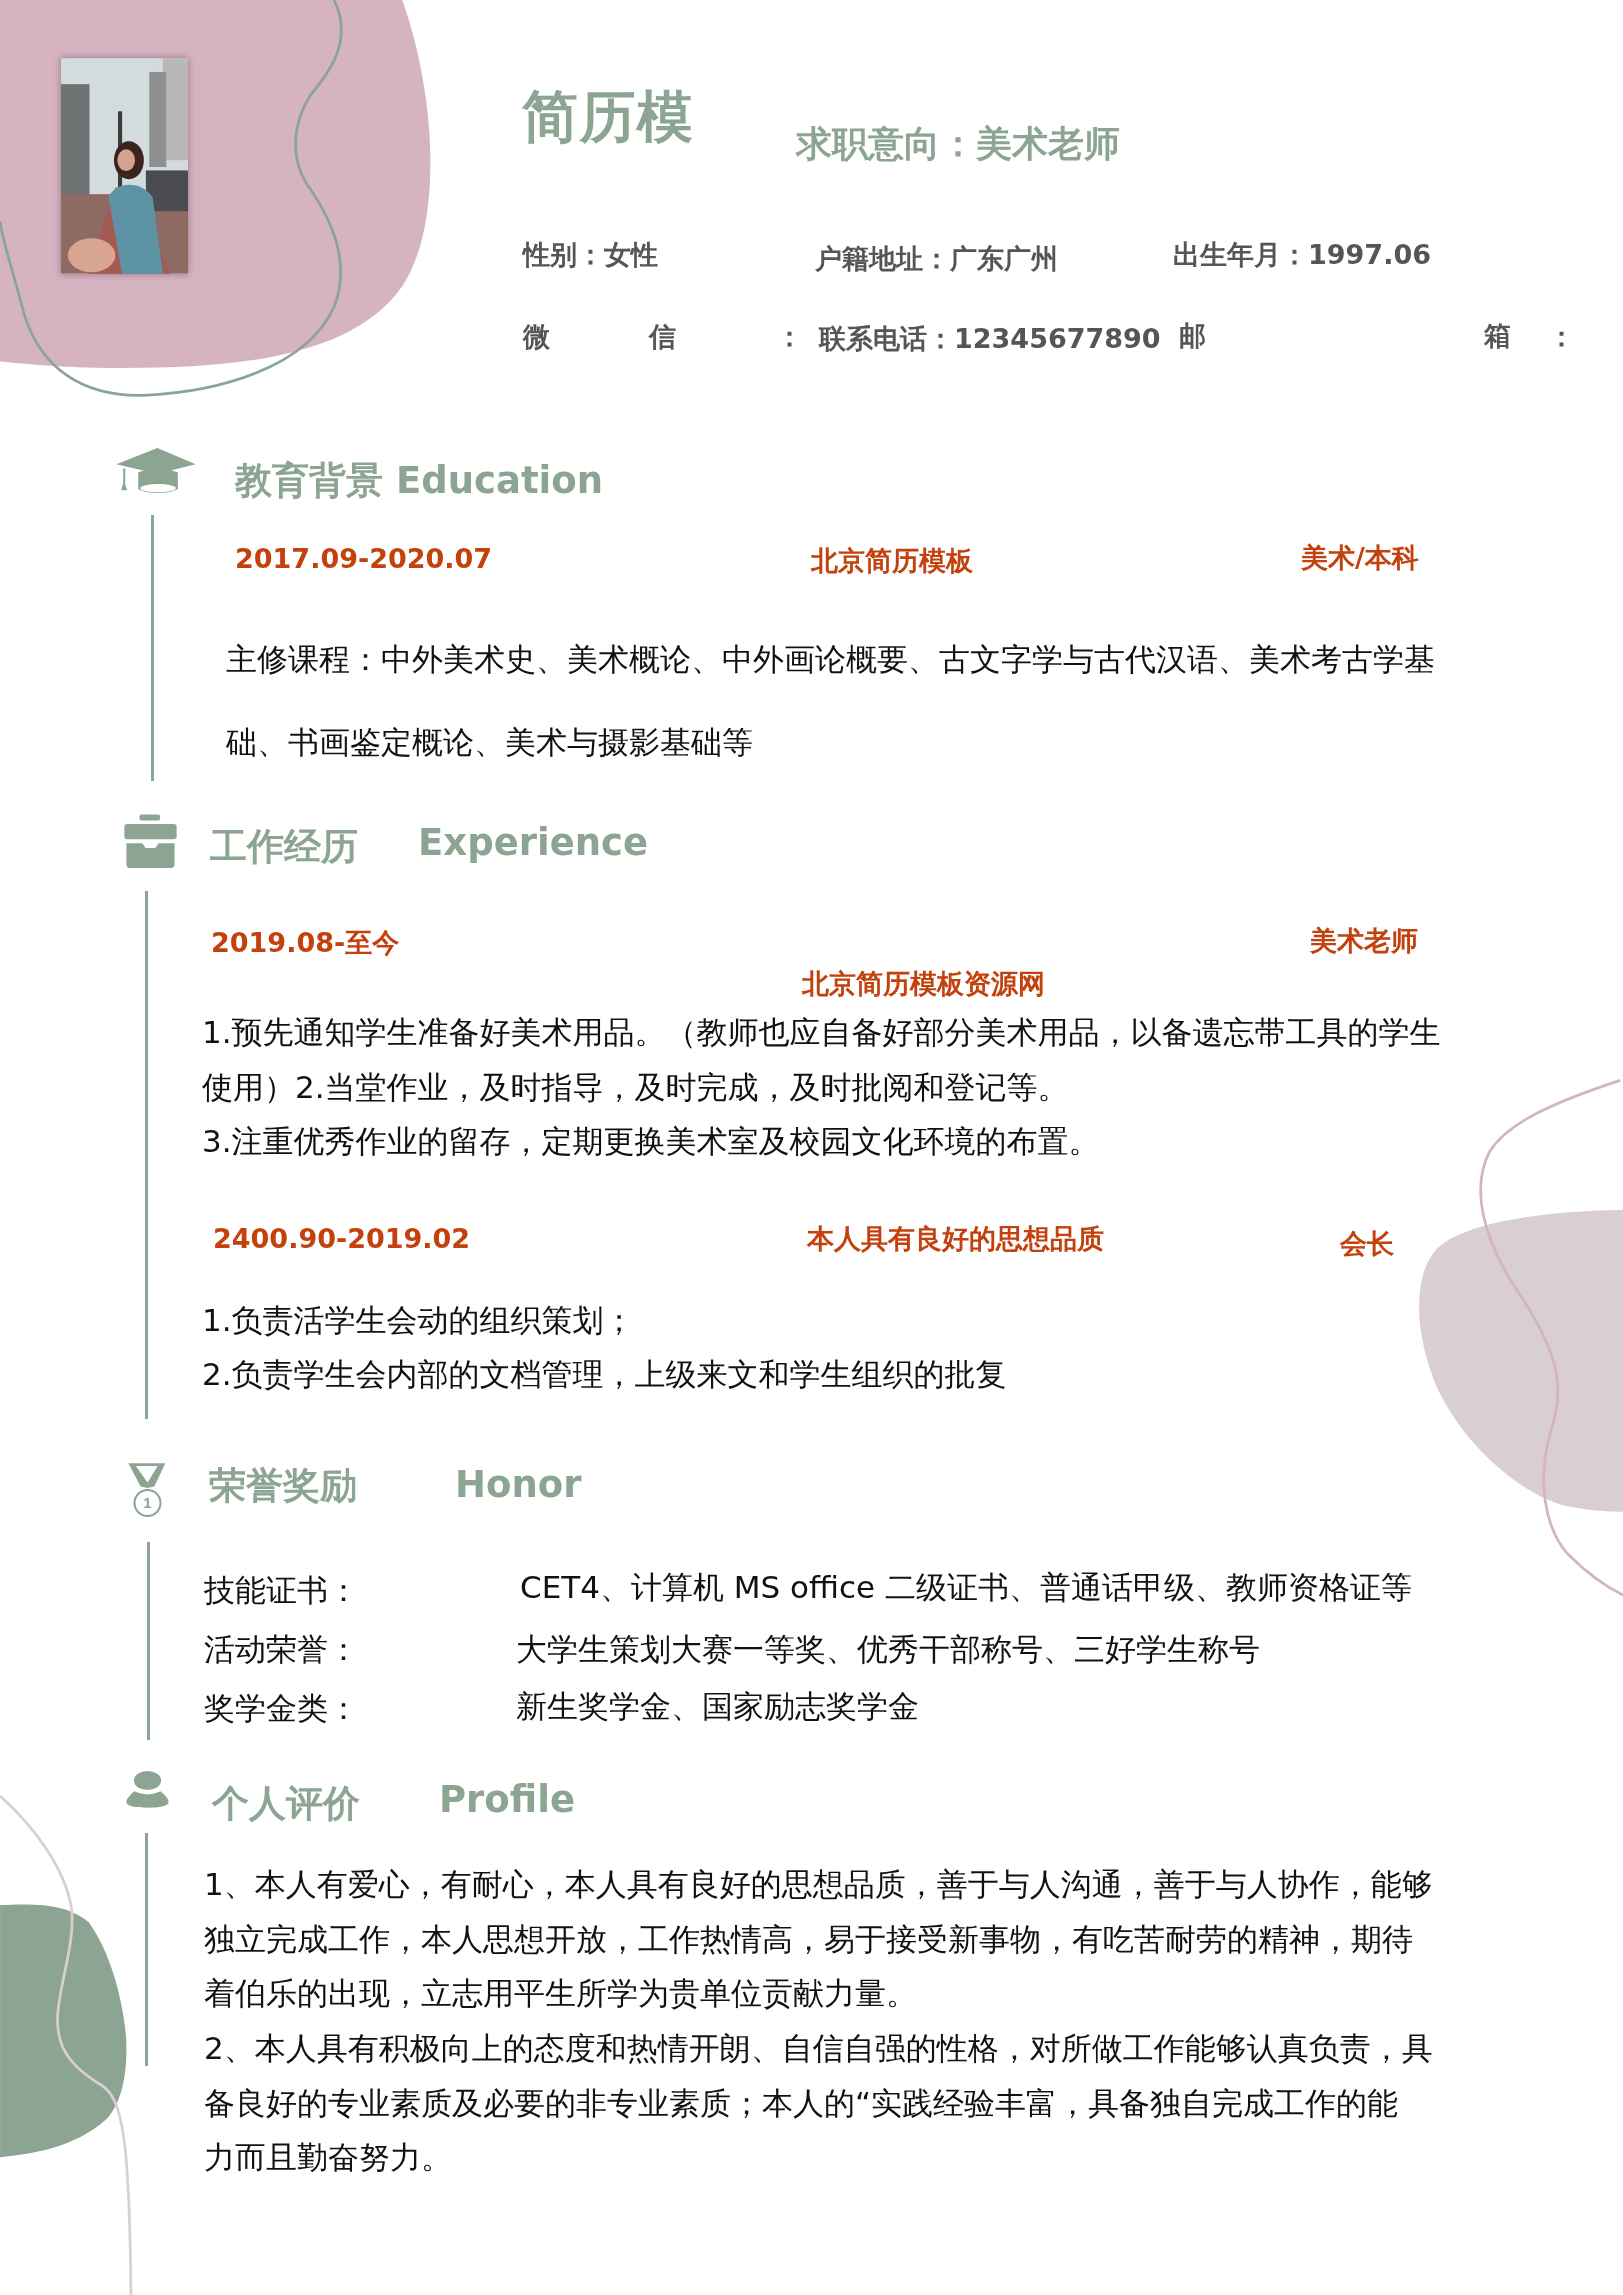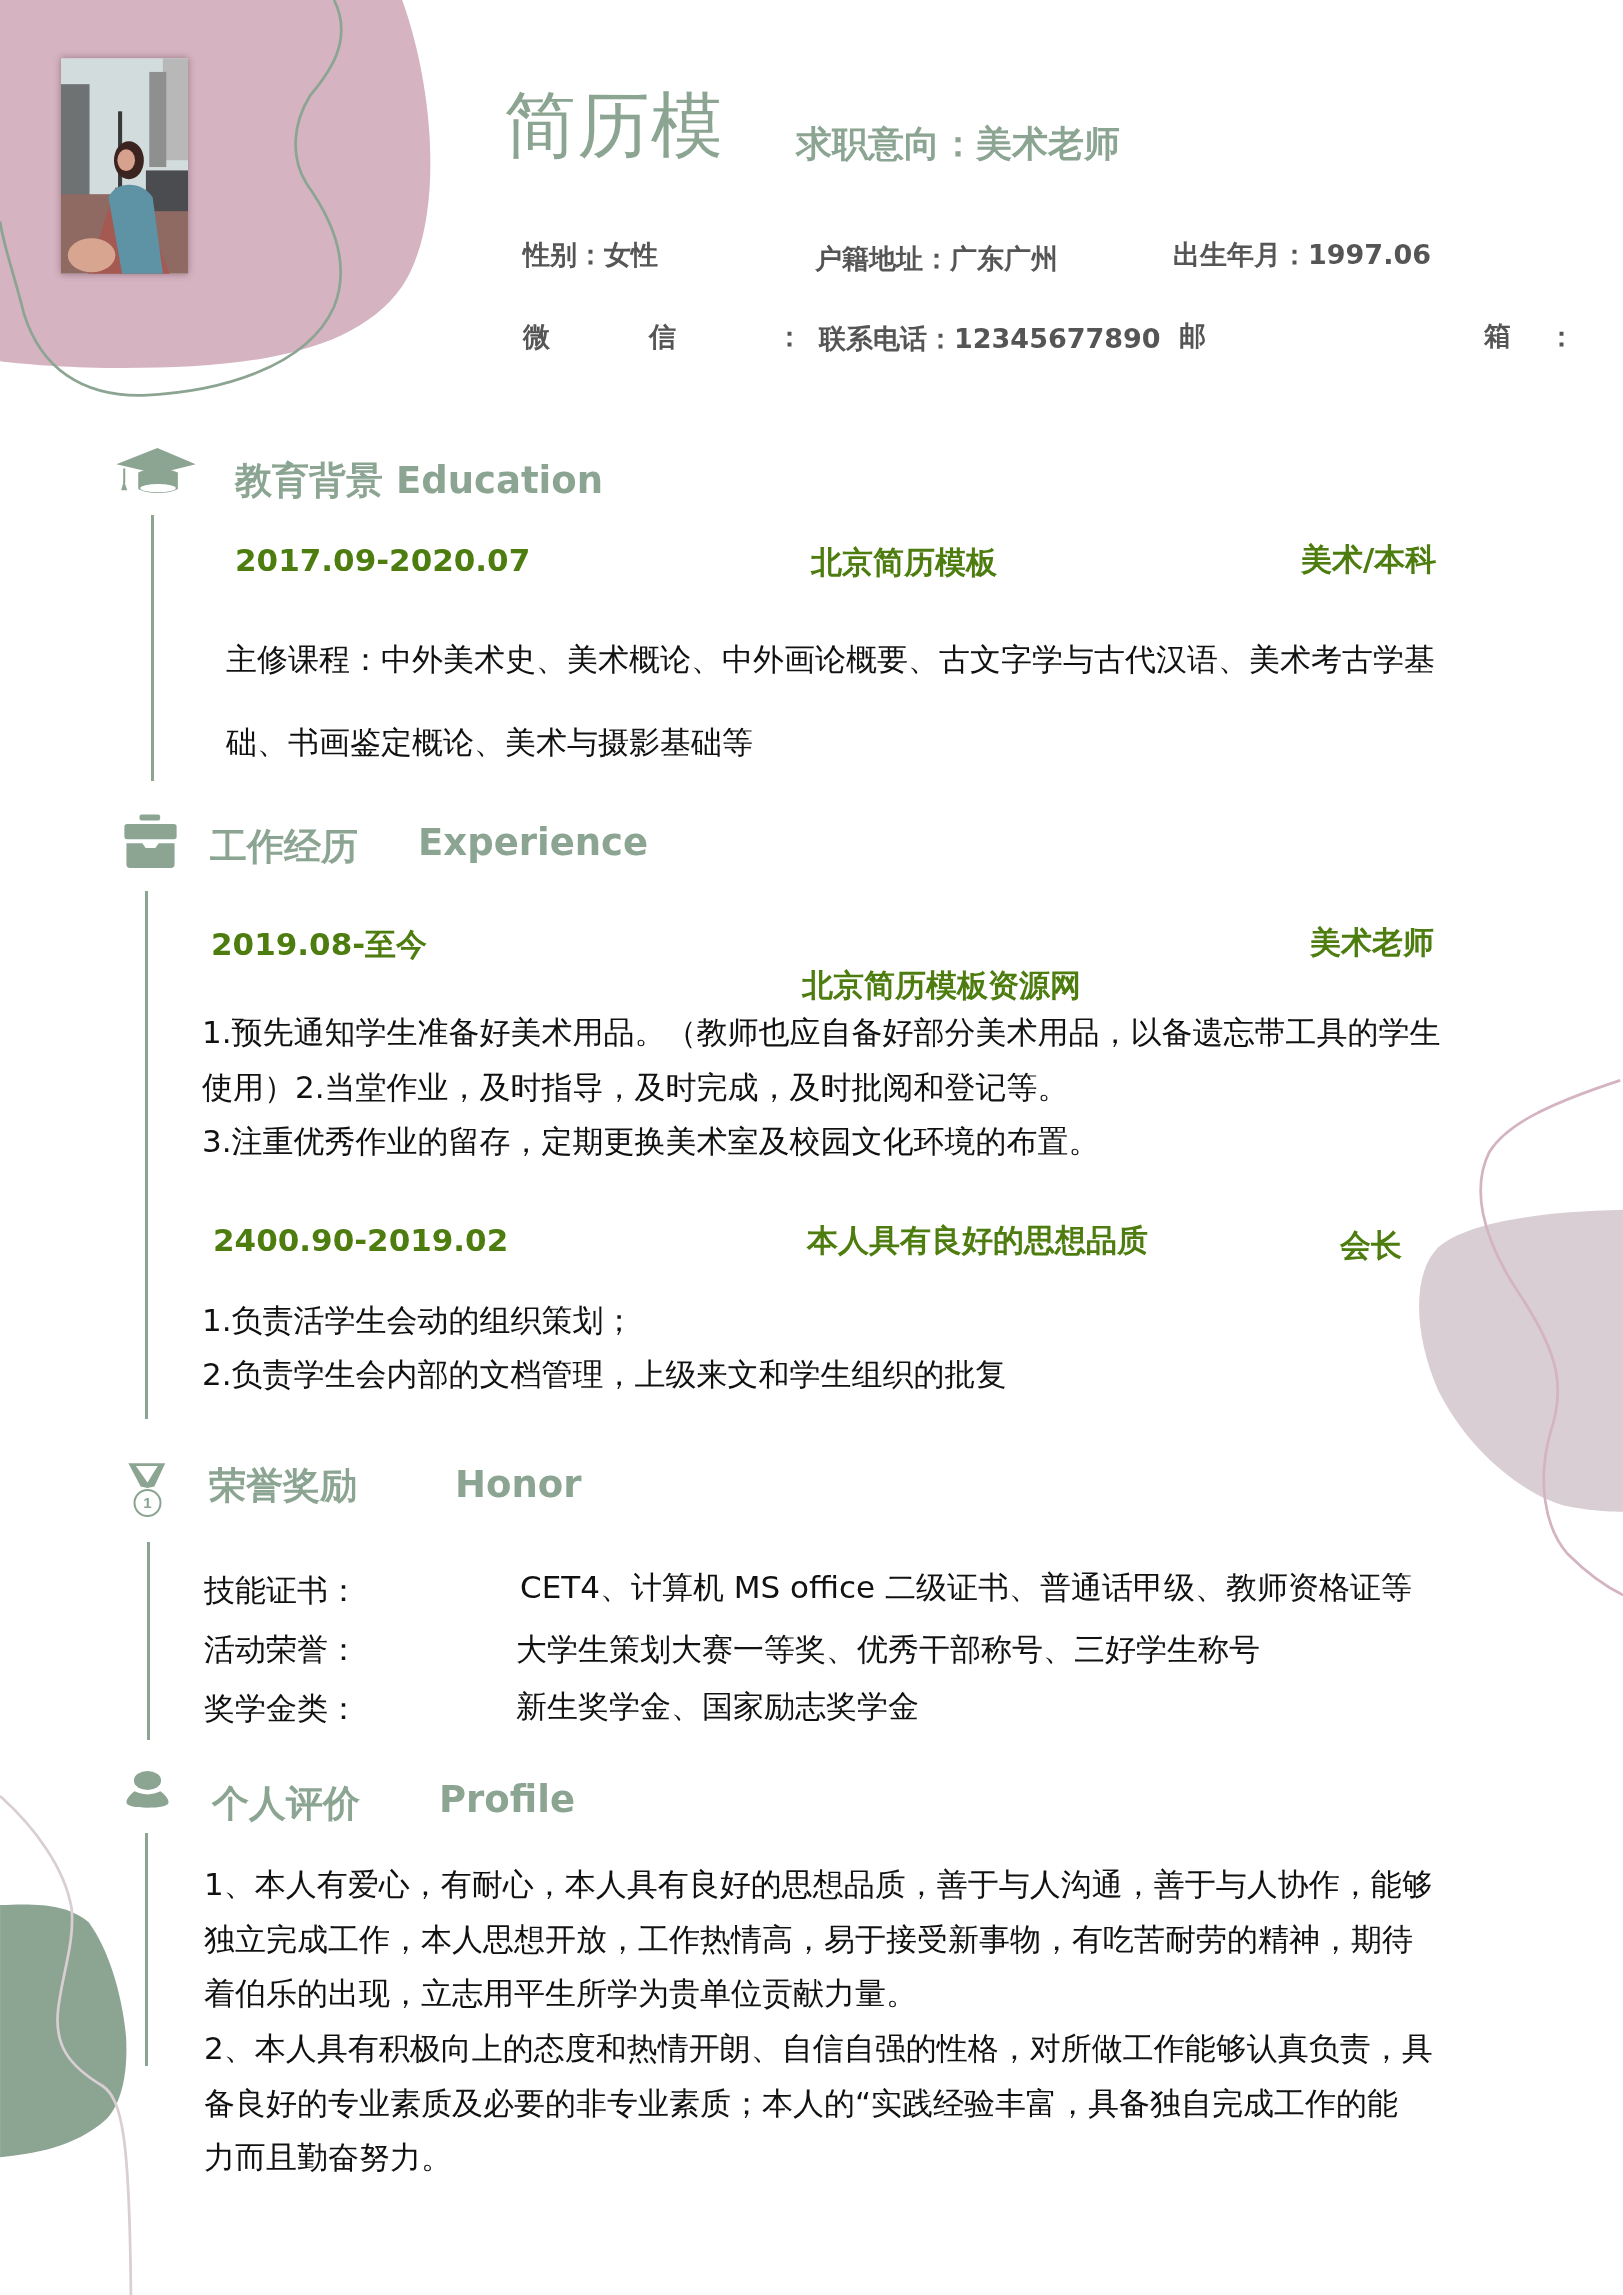--- a/index.html
+++ b/index.html
@@ -13,43 +13,43 @@
 
   
   .photo {
     position: absolute; left: 61px; top: 58px; width: 127px; height: 216px;
     box-shadow: 0 0 6.8px rgba(80,40,50,0.45);
     overflow: hidden;
   }
 
   
   .name-title {
-    position: absolute; left: 504px; top: 89px;
-    font-size: 72px; font-weight: normal; color: #8ca593; letter-spacing: 1.4px;
+    position: absolute; left: 522px; top: 89px;
+    font-size: 56px; font-weight: bold; color: #8ca593; letter-spacing: 1.4px;
     line-height: 1;
   }
   .job-intent {
     position: absolute; left: 796px; top: 126px;
     font-size: 36px; font-weight: bold; color: #8ca593; line-height: 1;
   }
   .info {
     position: absolute; font-size: 27px; font-weight: bold; color: #555555;
     line-height: 1; white-space: nowrap;
   }
 
   
   .sec-icon { position: absolute; }
   .sec-title {
     position: absolute; font-size: 37px; font-weight: bold; color: #8ca593;
     line-height: 1; white-space: nowrap;
   }
   .vline { position: absolute; width: 2.7px; background: #8ca593; }
 
   .row-green {
-    position: absolute; font-size: 31px; font-weight: bold; color: #4d7c0f;
+    position: absolute; font-size: 27px; font-weight: bold; color: #c2410c;
     line-height: 1; white-space: nowrap;
   }
   .body-text {
     position: absolute; font-size: 31px; color: #111111; line-height: 1;
     white-space: nowrap;
   }
 </style>
 </head>
 <body>
 

